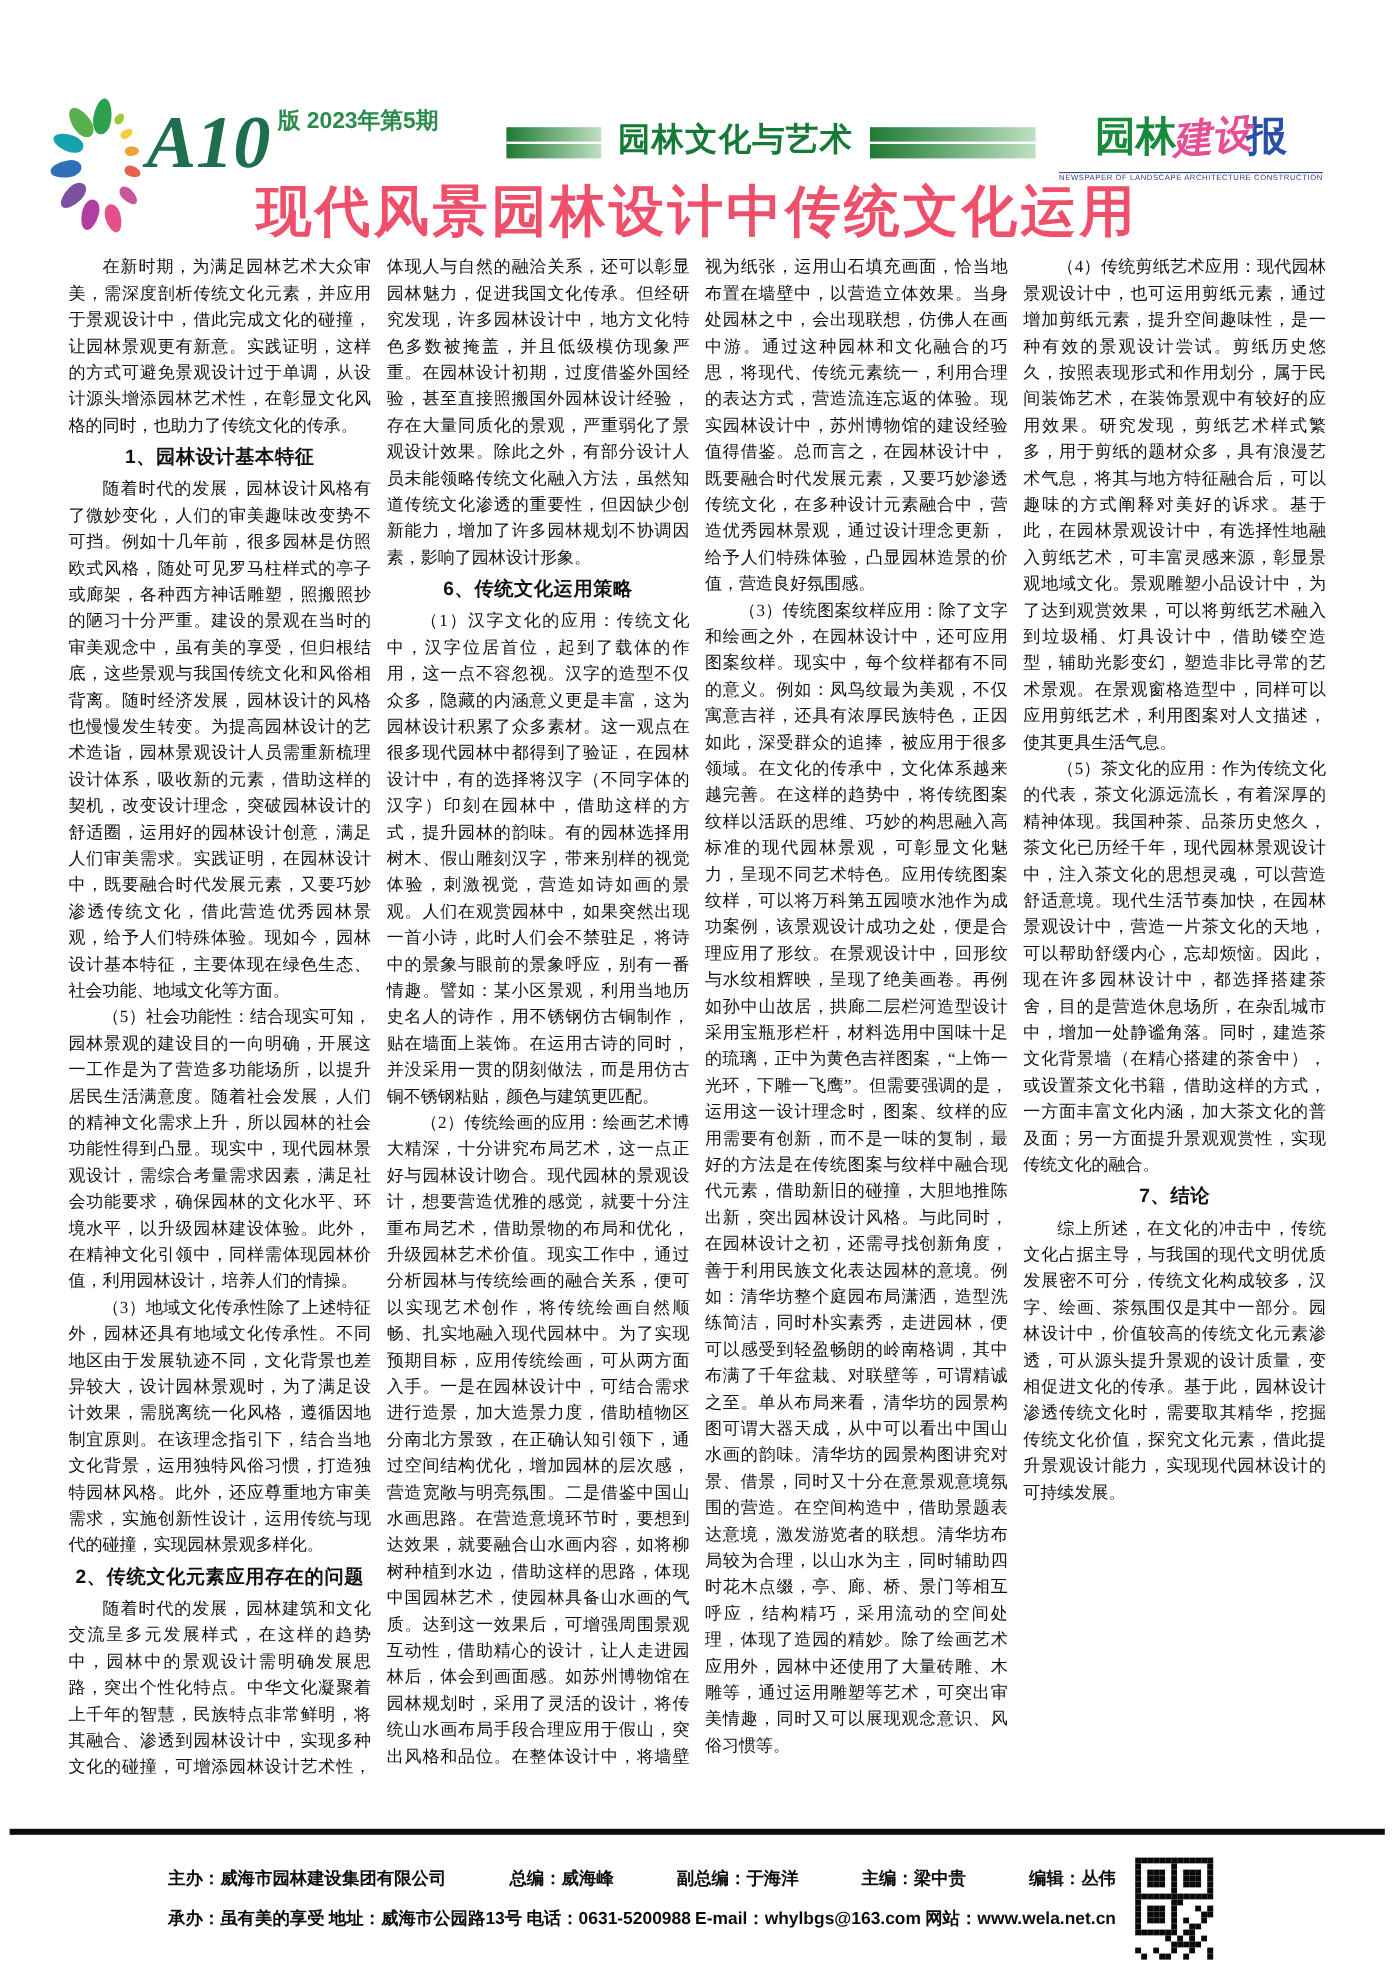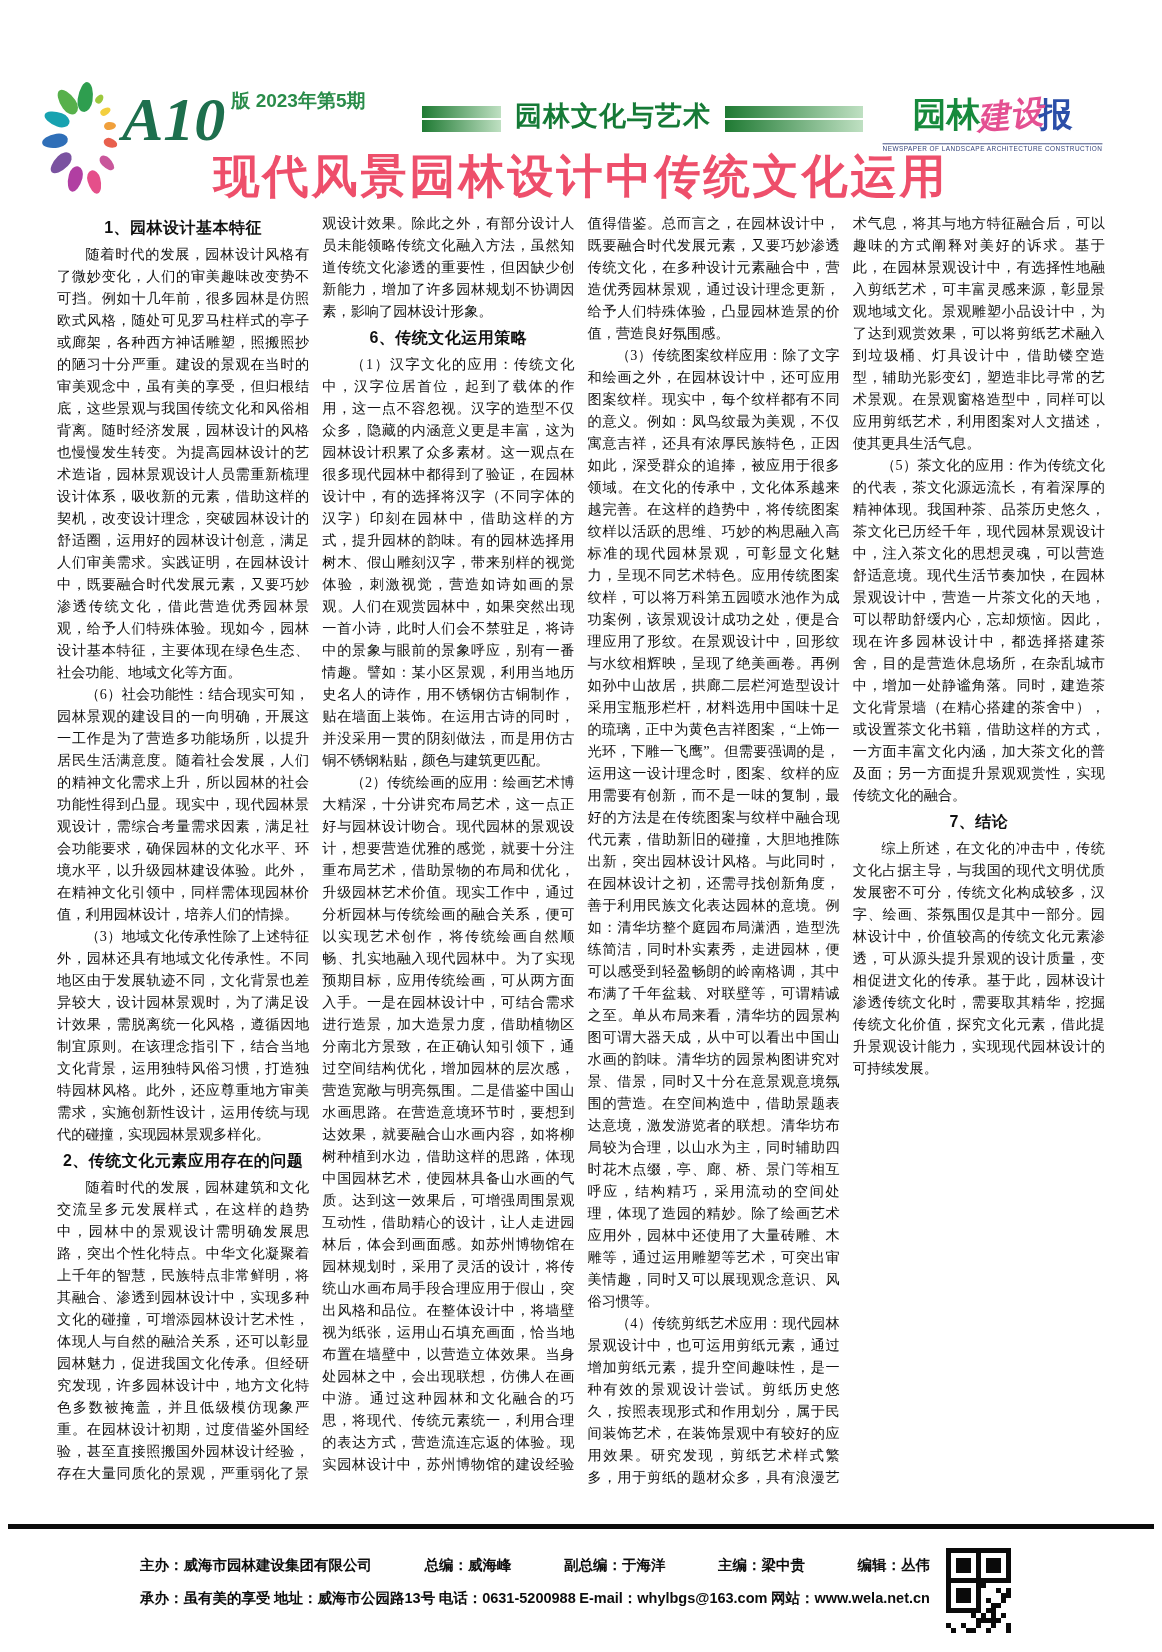--- a/index.html
+++ b/index.html
@@ -75,23 +75,24 @@
       <div class="paper-main">
         <span class="paper-p1">园林</span><span class="paper-p2">建设</span><span class="paper-p3">报</span>
       </div>
       <div class="paper-sub">NEWSPAPER OF LANDSCAPE ARCHITECTURE CONSTRUCTION</div>
     </div>
   </div>
 
   <div class="article-title">现代风景园林设计中传统文化运用</div>
 
   <div class="article-cols">
+      <p class="para">在新时期，为满足园林艺术大众审美，需深度剖析传统文化元素，并应用于景观设计中，借此完成文化的碰撞，让园林景观更有新意。实践证明，这样的方式可避免景观设计过于单调，从设计源头增添园林艺术性，在彰显文化风格的同时，也助力了传统文化的传承。</p>
       <h3 class="sec-h">1、园林设计基本特征</h3>
       <p class="para">随着时代的发展，园林设计风格有了微妙变化，人们的审美趣味改变势不可挡。例如十几年前，很多园林是仿照欧式风格，随处可见罗马柱样式的亭子或廊架，各种西方神话雕塑，照搬照抄的陋习十分严重。建设的景观在当时的审美观念中，虽有美的享受，但归根结底，这些景观与我国传统文化和风俗相背离。随时经济发展，园林设计的风格也慢慢发生转变。为提高园林设计的艺术造诣，园林景观设计人员需重新梳理设计体系，吸收新的元素，借助这样的契机，改变设计理念，突破园林设计的舒适圈，运用好的园林设计创意，满足人们审美需求。实践证明，在园林设计中，既要融合时代发展元素，又要巧妙渗透传统文化，借此营造优秀园林景观，给予人们特殊体验。现如今，园林设计基本特征，主要体现在绿色生态、社会功能、地域文化等方面。</p>
-      <p class="para">（6）社会功能性：结合现实可知，园林景观的建设目的一向明确，开展这一工作是为了营造多功能场所，以提升居民生活满意度。随着社会发展，人们的精神文化需求上升，所以园林的社会功能性得到凸显。现实中，现代园林景观设计，需综合考量需求因素，满足社会功能要求，确保园林的文化水平、环境水平，以升级园林建设体验。此外，在精神文化引领中，同样需体现园林价值，利用园林设计，培养人们的情操。</p>
+      <p class="para">（5）社会功能性：结合现实可知，园林景观的建设目的一向明确，开展这一工作是为了营造多功能场所，以提升居民生活满意度。随着社会发展，人们的精神文化需求上升，所以园林的社会功能性得到凸显。现实中，现代园林景观设计，需综合考量需求因素，满足社会功能要求，确保园林的文化水平、环境水平，以升级园林建设体验。此外，在精神文化引领中，同样需体现园林价值，利用园林设计，培养人们的情操。</p>
       <p class="para">（3）地域文化传承性除了上述特征外，园林还具有地域文化传承性。不同地区由于发展轨迹不同，文化背景也差异较大，设计园林景观时，为了满足设计效果，需脱离统一化风格，遵循因地制宜原则。在该理念指引下，结合当地文化背景，运用独特风俗习惯，打造独特园林风格。此外，还应尊重地方审美需求，实施创新性设计，运用传统与现代的碰撞，实现园林景观多样化。</p>
       <h3 class="sec-h">2、传统文化元素应用存在的问题</h3>
       <p class="para">随着时代的发展，园林建筑和文化交流呈多元发展样式，在这样的趋势中，园林中的景观设计需明确发展思路，突出个性化特点。中华文化凝聚着上千年的智慧，民族特点非常鲜明，将其融合、渗透到园林设计中，实现多种文化的碰撞，可增添园林设计艺术性，体现人与自然的融洽关系，还可以彰显园林魅力，促进我国文化传承。但经研究发现，许多园林设计中，地方文化特色多数被掩盖，并且低级模仿现象严重。在园林设计初期，过度借鉴外国经验，甚至直接照搬国外园林设计经验，存在大量同质化的景观，严重弱化了景观设计效果。除此之外，有部分设计人员未能领略传统文化融入方法，虽然知道传统文化渗透的重要性，但因缺少创新能力，增加了许多园林规划不协调因素，影响了园林设计形象。</p>
       <h3 class="sec-h">6、传统文化运用策略</h3>
       <p class="para">（1）汉字文化的应用：传统文化中，汉字位居首位，起到了载体的作用，这一点不容忽视。汉字的造型不仅众多，隐藏的内涵意义更是丰富，这为园林设计积累了众多素材。这一观点在很多现代园林中都得到了验证，在园林设计中，有的选择将汉字（不同字体的汉字）印刻在园林中，借助这样的方式，提升园林的韵味。有的园林选择用树木、假山雕刻汉字，带来别样的视觉体验，刺激视觉，营造如诗如画的景观。人们在观赏园林中，如果突然出现一首小诗，此时人们会不禁驻足，将诗中的景象与眼前的景象呼应，别有一番情趣。譬如：某小区景观，利用当地历史名人的诗作，用不锈钢仿古铜制作，贴在墙面上装饰。在运用古诗的同时，并没采用一贯的阴刻做法，而是用仿古铜不锈钢粘贴，颜色与建筑更匹配。</p>
       <p class="para">（2）传统绘画的应用：绘画艺术博大精深，十分讲究布局艺术，这一点正好与园林设计吻合。现代园林的景观设计，想要营造优雅的感觉，就要十分注重布局艺术，借助景物的布局和优化，升级园林艺术价值。现实工作中，通过分析园林与传统绘画的融合关系，便可以实现艺术创作，将传统绘画自然顺畅、扎实地融入现代园林中。为了实现预期目标，应用传统绘画，可从两方面入手。一是在园林设计中，可结合需求进行造景，加大造景力度，借助植物区分南北方景致，在正确认知引领下，通过空间结构优化，增加园林的层次感，营造宽敞与明亮氛围。二是借鉴中国山水画思路。在营造意境环节时，要想到达效果，就要融合山水画内容，如将柳树种植到水边，借助这样的思路，体现中国园林艺术，使园林具备山水画的气质。达到这一效果后，可增强周围景观互动性，借助精心的设计，让人走进园林后，体会到画面感。如苏州博物馆在园林规划时，采用了灵活的设计，将传统山水画布局手段合理应用于假山，突出风格和品位。在整体设计中，将墙壁视为纸张，运用山石填充画面，恰当地布置在墙壁中，以营造立体效果。当身处园林之中，会出现联想，仿佛人在画中游。通过这种园林和文化融合的巧思，将现代、传统元素统一，利用合理的表达方式，营造流连忘返的体验。现实园林设计中，苏州博物馆的建设经验值得借鉴。总而言之，在园林设计中，既要融合时代发展元素，又要巧妙渗透传统文化，在多种设计元素融合中，营造优秀园林景观，通过设计理念更新，给予人们特殊体验，凸显园林造景的价值，营造良好氛围感。</p>
       <p class="para">（3）传统图案纹样应用：除了文字和绘画之外，在园林设计中，还可应用图案纹样。现实中，每个纹样都有不同的意义。例如：凤鸟纹最为美观，不仅寓意吉祥，还具有浓厚民族特色，正因如此，深受群众的追捧，被应用于很多领域。在文化的传承中，文化体系越来越完善。在这样的趋势中，将传统图案纹样以活跃的思维、巧妙的构思融入高标准的现代园林景观，可彰显文化魅力，呈现不同艺术特色。应用传统图案纹样，可以将万科第五园喷水池作为成功案例，该景观设计成功之处，便是合理应用了形纹。在景观设计中，回形纹与水纹相辉映，呈现了绝美画卷。再例如孙中山故居，拱廊二层栏河造型设计采用宝瓶形栏杆，材料选用中国味十足的琉璃，正中为黄色吉祥图案，“上饰一光环，下雕一飞鹰”。但需要强调的是，运用这一设计理念时，图案、纹样的应用需要有创新，而不是一味的复制，最好的方法是在传统图案与纹样中融合现代元素，借助新旧的碰撞，大胆地推陈出新，突出园林设计风格。与此同时，在园林设计之初，还需寻找创新角度，善于利用民族文化表达园林的意境。例如：清华坊整个庭园布局潇洒，造型洗练简洁，同时朴实素秀，走进园林，便可以感受到轻盈畅朗的岭南格调，其中布满了千年盆栽、对联壁等，可谓精诚之至。单从布局来看，清华坊的园景构图可谓大器天成，从中可以看出中国山水画的韵味。清华坊的园景构图讲究对景、借景，同时又十分在意景观意境氛围的营造。在空间构造中，借助景题表达意境，激发游览者的联想。清华坊布局较为合理，以山水为主，同时辅助四时花木点缀，亭、廊、桥、景门等相互呼应，结构精巧，采用流动的空间处理，体现了造园的精妙。除了绘画艺术应用外，园林中还使用了大量砖雕、木雕等，通过运用雕塑等艺术，可突出审美情趣，同时又可以展现观念意识、风俗习惯等。</p>
       <p class="para">（4）传统剪纸艺术应用：现代园林景观设计中，也可运用剪纸元素，通过增加剪纸元素，提升空间趣味性，是一种有效的景观设计尝试。剪纸历史悠久，按照表现形式和作用划分，属于民间装饰艺术，在装饰景观中有较好的应用效果。研究发现，剪纸艺术样式繁多，用于剪纸的题材众多，具有浪漫艺术气息，将其与地方特征融合后，可以趣味的方式阐释对美好的诉求。基于此，在园林景观设计中，有选择性地融入剪纸艺术，可丰富灵感来源，彰显景观地域文化。景观雕塑小品设计中，为了达到观赏效果，可以将剪纸艺术融入到垃圾桶、灯具设计中，借助镂空造型，辅助光影变幻，塑造非比寻常的艺术景观。在景观窗格造型中，同样可以应用剪纸艺术，利用图案对人文描述，使其更具生活气息。</p>
       <p class="para">（5）茶文化的应用：作为传统文化的代表，茶文化源远流长，有着深厚的精神体现。我国种茶、品茶历史悠久，茶文化已历经千年，现代园林景观设计中，注入茶文化的思想灵魂，可以营造舒适意境。现代生活节奏加快，在园林景观设计中，营造一片茶文化的天地，可以帮助舒缓内心，忘却烦恼。因此，现在许多园林设计中，都选择搭建茶舍，目的是营造休息场所，在杂乱城市中，增加一处静谧角落。同时，建造茶文化背景墙（在精心搭建的茶舍中），或设置茶文化书籍，借助这样的方式，一方面丰富文化内涵，加大茶文化的普及面；另一方面提升景观观赏性，实现传统文化的融合。</p>
       <h3 class="sec-h">7、结论</h3>

